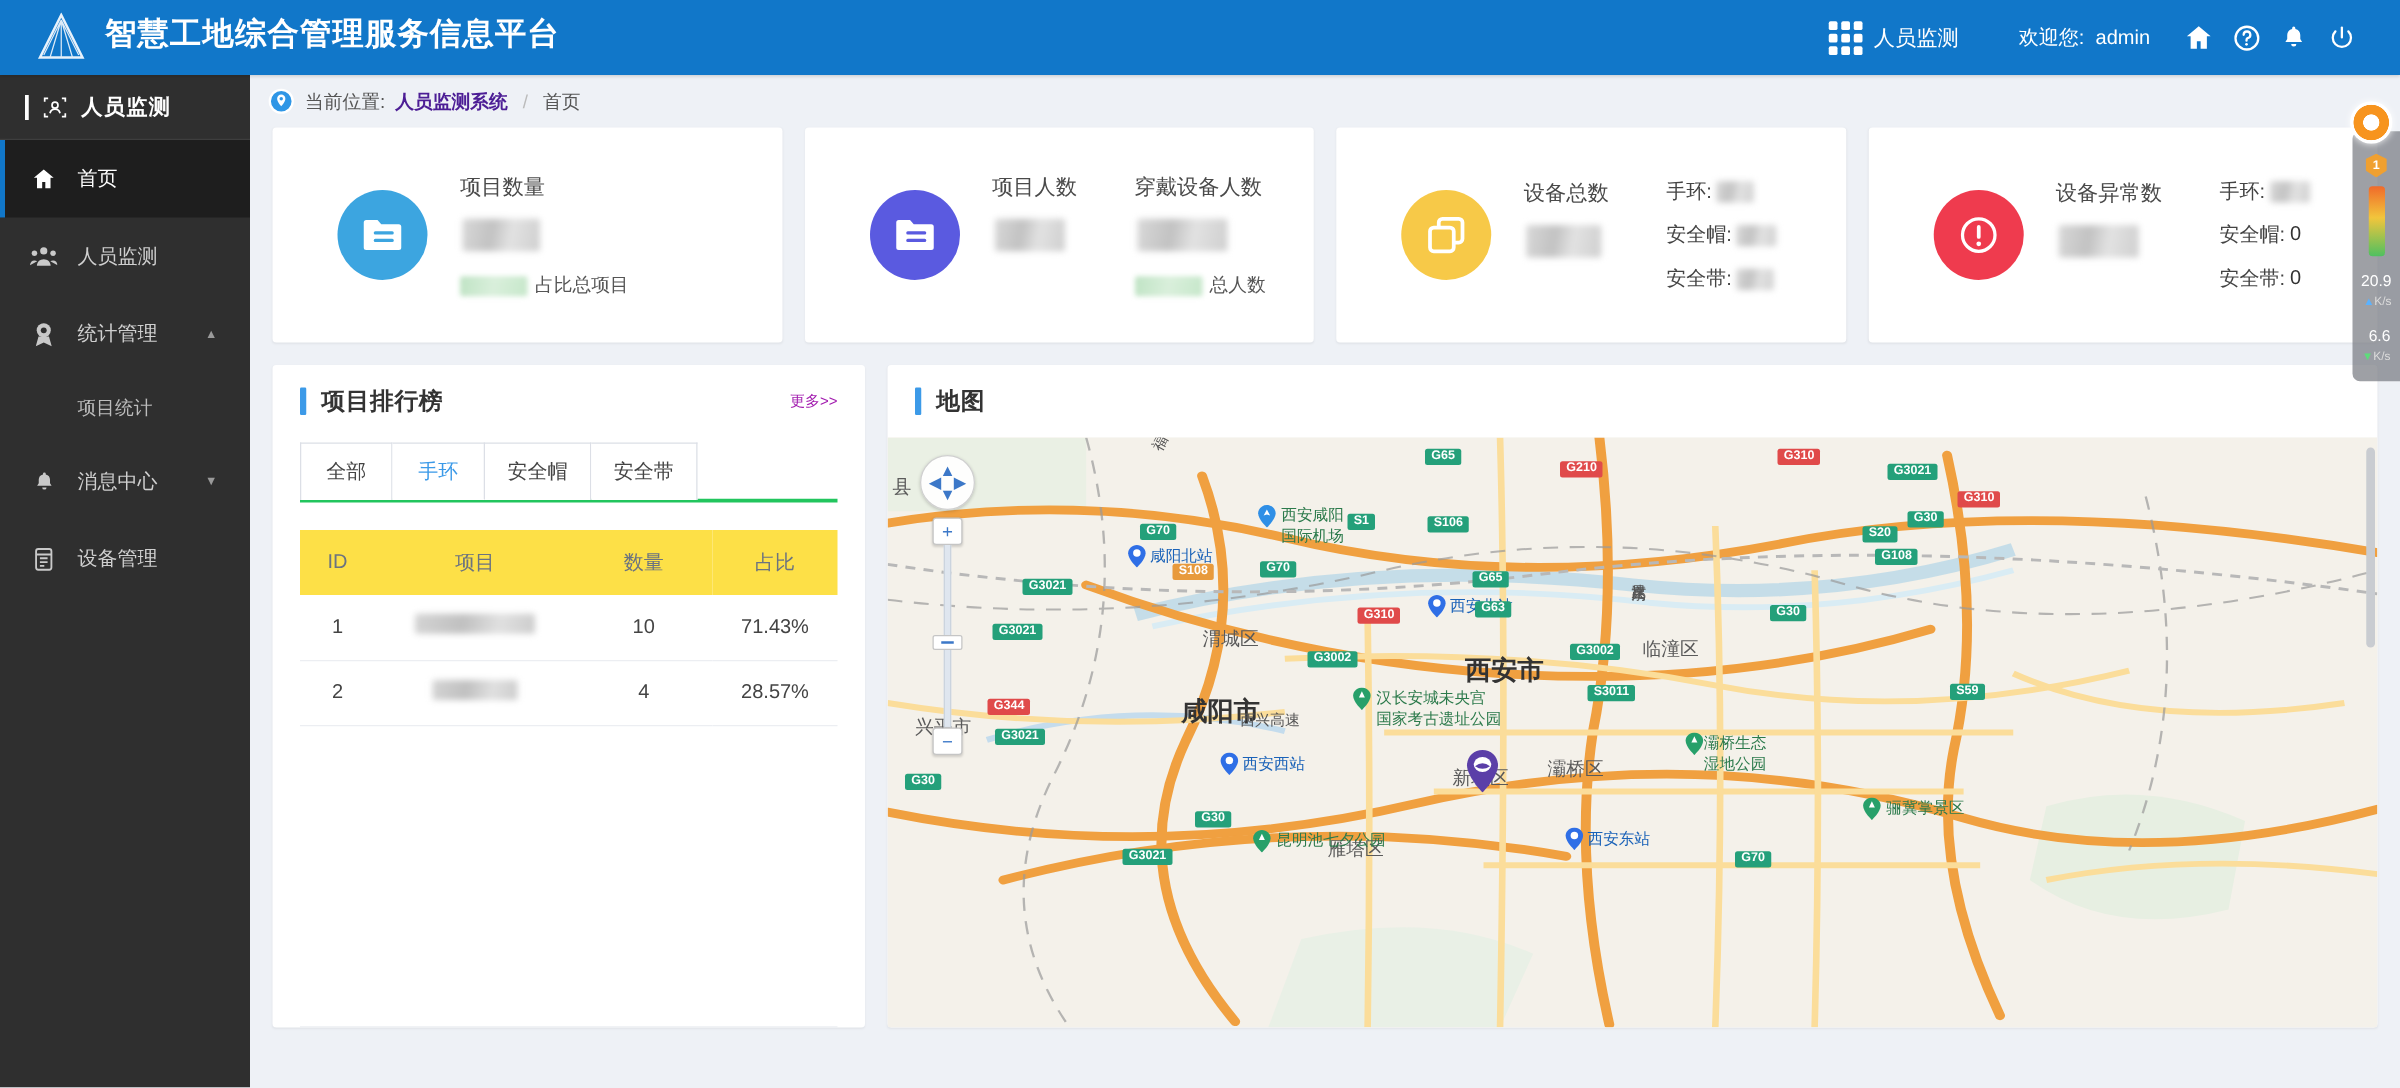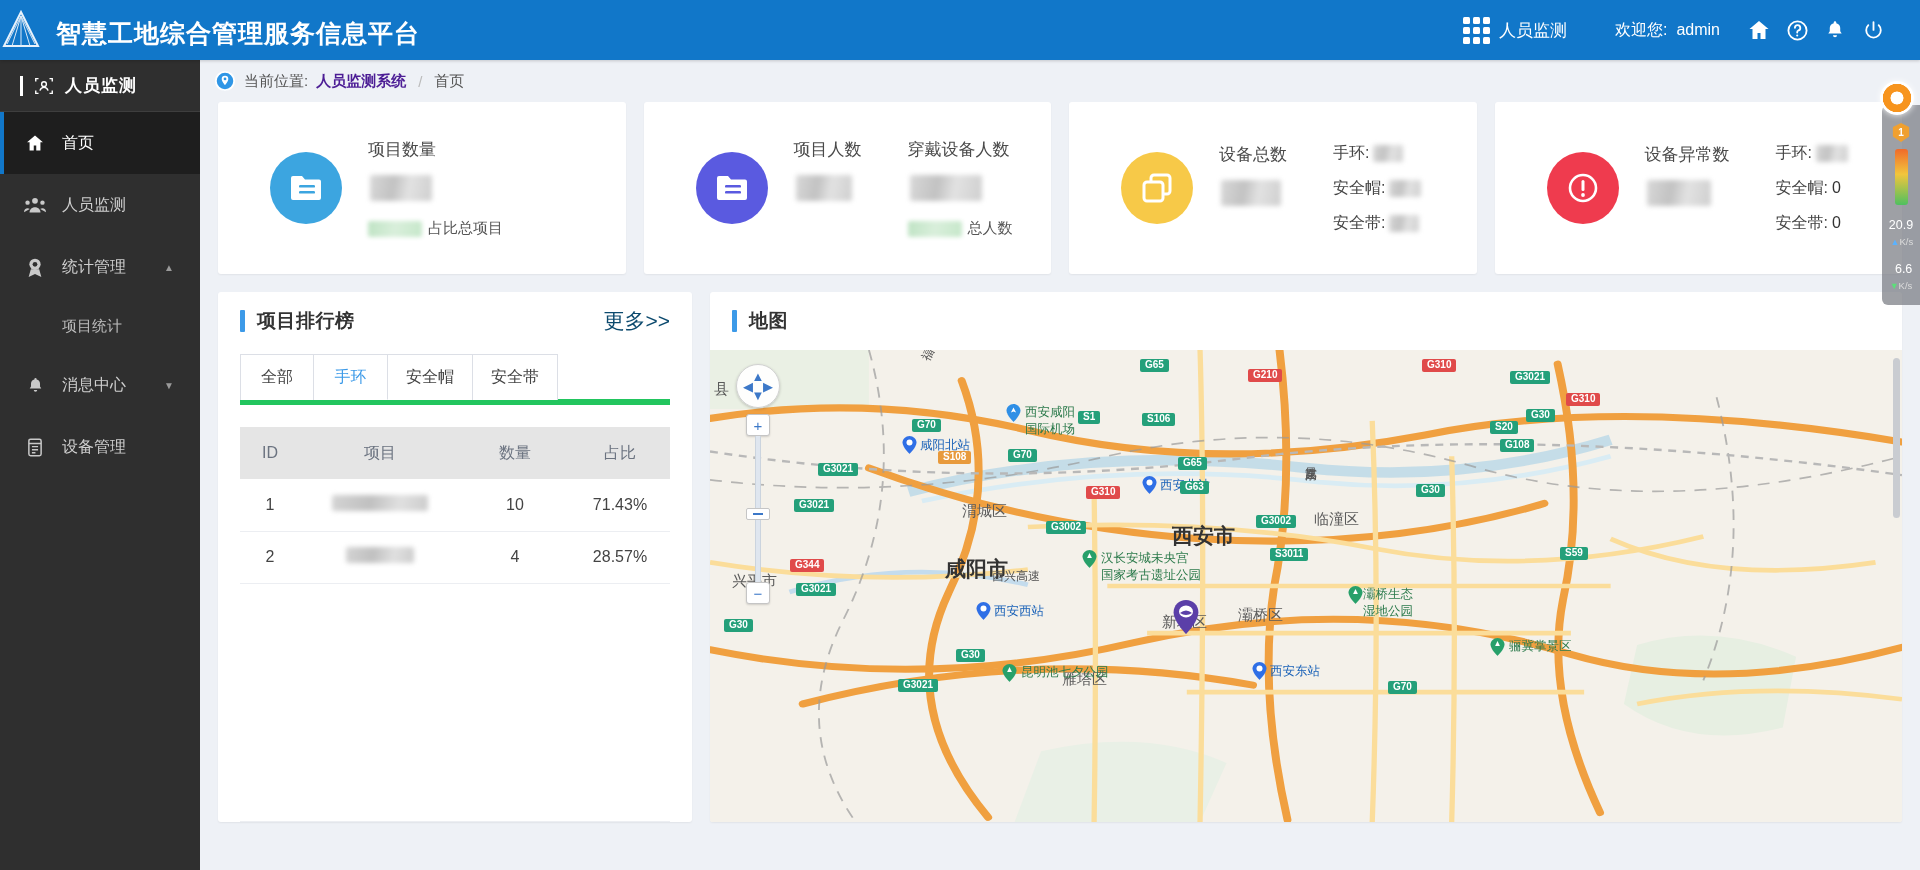--- a/index.html
+++ b/index.html
@@ -15,21 +15,21 @@
   
   .topbar {
     position: absolute; top: 0; left: 0;
     width: 1920px; height: 60px;
     background: #1177c9;
     display: flex; align-items: center;
     color: #fff;
     box-shadow: 0 1px 3px rgba(0,0,0,.18);
     z-index: 40;
   }
-  .brand { display: flex; align-items: flex-end; }
+  .brand { display: flex; align-items: flex-start; padding-left: 28px; }
   .brand-logo { width: 42px; height: 40px; margin-right: 14px; flex: none; }
   .brand-title {
     font-size: 25px; font-weight: bold; letter-spacing: 1px;
     white-space: nowrap;
   }
   .topbar-right {
     margin-left: auto; display: flex; align-items: center;
     padding-right: 28px; gap: 0px;
   }
   .sysbtn { display: flex; align-items: center; gap: 9px; margin-right: 48px; cursor: pointer; }
@@ -140,38 +140,38 @@
   .panel { background: #fff; border-radius: 3px; box-shadow: 0 1px 2px rgba(0,0,0,.06); }
   .panel-rank { width: 474px; height: 530px; display: flex; flex-direction: column; }
   .panel-map  { flex: 1; height: 530px; display: flex; flex-direction: column; overflow: hidden; }
   .panel-head {
     height: 58px; display: flex; align-items: center;
     padding: 0 22px; position: relative; flex: none;
   }
   .panel-head .pbar { width: 5px; height: 22px; background: #3c9ae8; margin-right: 12px; border-radius: 1px; }
   .panel-title { font-size: 19px; font-weight: bold; color: #333; letter-spacing: .5px; }
   .more-link {
-    margin-left: auto; font-size: 21px; color: #0c4a6e; cursor: pointer; white-space: nowrap; text-align: center;
-  }
-
-  
-  .tabs { display: flex; margin: 4px 22px 0 22px; border-bottom: 6px solid #22c55e; flex: none; }
+    margin-left: auto; font-size: 12px; color: #a21caf; cursor: pointer; white-space: nowrap; text-align: center;
+  }
+
+  
+  .tabs { display: flex; margin: 4px 22px 0 22px; border-bottom: 3px solid #22c55e; flex: none; }
   .tab {
     min-width: 74px; height: 46px; display: flex; align-items: center; justify-content: center;
     padding: 0 18px; font-size: 16px; color: #444; cursor: pointer;
     border: 1px solid #dcdfe6; border-bottom: none; background: #fff;
     margin-bottom: -1px;
   }
   .tab + .tab { border-left: none; }
   .tab.active { color: #3c9ae8; border-bottom: 1px solid #fff; }
 
   
   .rank-table { margin: 22px 22px 0 22px; width: calc(100% - 44px); border-collapse: collapse; }
   .rank-table th {
-    background: #e5e5e5; color: #6b7380; font-weight: normal;
+    background: #fde047; color: #6b7380; font-weight: normal;
     font-size: 16px; height: 52px; text-align: center;
   }
   .rank-table td {
     height: 52px; text-align: center; font-size: 16px; color: #444;
     border-bottom: 1px solid #eceef2;
   }
   .rank-table tr:last-child td { border-bottom: 1px solid #eceef2; }
   .proj-redacted { display: inline-block; height: 16px; border-radius: 2px;
     background: linear-gradient(100deg,#d4d4d4 0%,#c0c0c0 40%,#e0e0e0 70%,#cccccc 100%);
     filter: blur(2.6px); }

